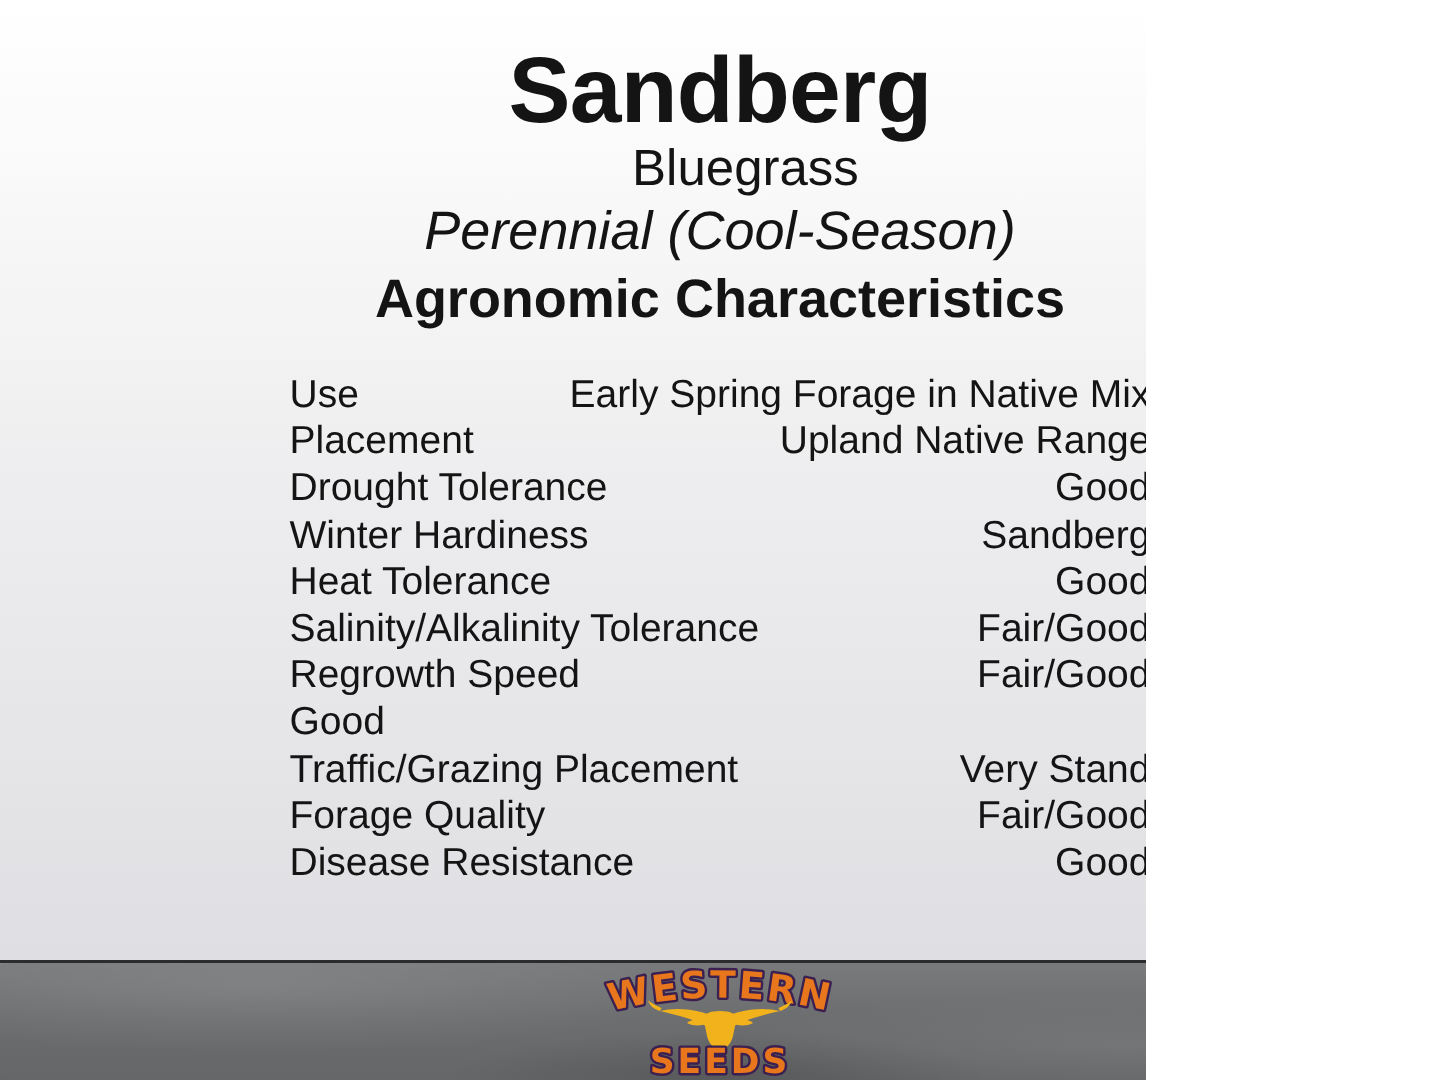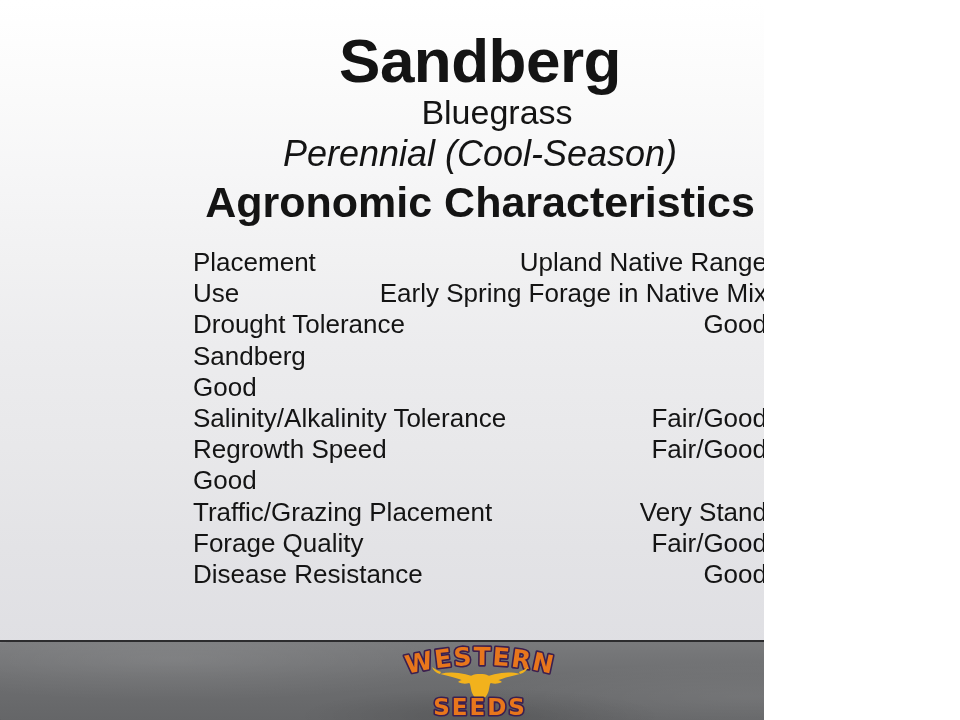--- a/index.html
+++ b/index.html
@@ -53,21 +53,21 @@
     padding-left: 34px;
   }
   .title-italic {
     font-size: 36px;
     font-style: italic;
     font-weight: normal;
     line-height: 1.18;
     margin-top: 1px;
   }
   .title-section {
-    font-size: 43px;
+    font-size: 36px;
     font-weight: bold;
     line-height: 1.16;
     margin-top: 2px;
   }
 
   
   .char-table {
     position: absolute;
     top: 247px;
     left: 193px;
@@ -160,35 +160,37 @@
 
   <div class="header">
     <div class="title-main">Sandberg</div>
     <div class="title-sub">Bluegrass</div>
     <div class="title-italic">Perennial (Cool-Season)</div>
     <div class="title-section">Agronomic Characteristics</div>
   </div>
 
   <div class="char-table">
     <div class="char-row">
+      <span class="char-label">Use</span>
+      <span class="char-value">Early Spring Forage in Native Mix</span>
+    </div>
+    <div class="char-row">
       <span class="char-label">Placement</span>
       <span class="char-value">Upland Native Range</span>
     </div>
     <div class="char-row">
-      <span class="char-label">Use</span>
-      <span class="char-value">Early Spring Forage in Native Mix</span>
-    </div>
-    <div class="char-row">
       <span class="char-label">Drought Tolerance</span>
       <span class="char-value">Good</span>
     </div>
     <div class="char-row">
+      <span class="char-label">Winter Hardiness</span>
       <span class="char-value">Sandberg</span>
     </div>
     <div class="char-row">
+      <span class="char-label">Heat Tolerance</span>
       <span class="char-value">Good</span>
     </div>
     <div class="char-row">
       <span class="char-label">Salinity/Alkalinity Tolerance</span>
       <span class="char-value">Fair/Good</span>
     </div>
     <div class="char-row">
       <span class="char-label">Regrowth Speed</span>
       <span class="char-value">Fair/Good</span>
     </div>

